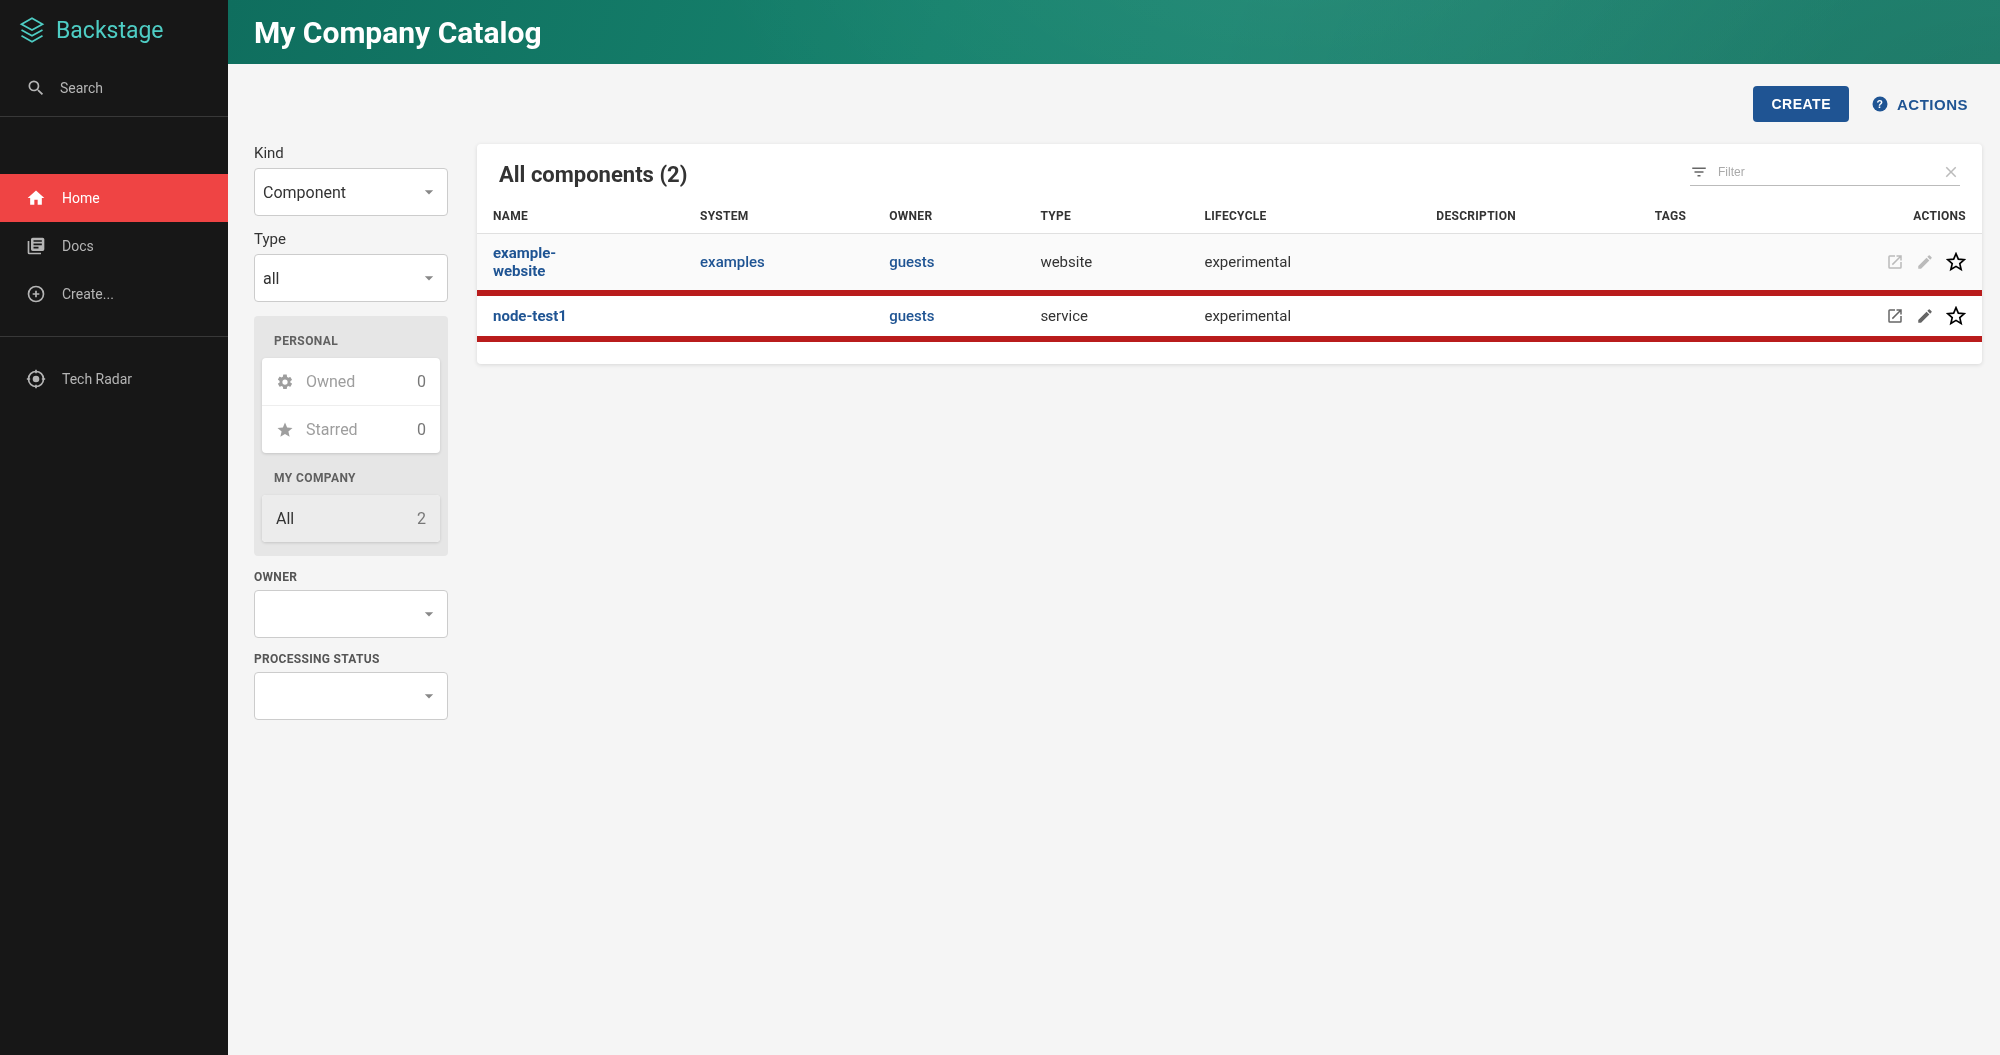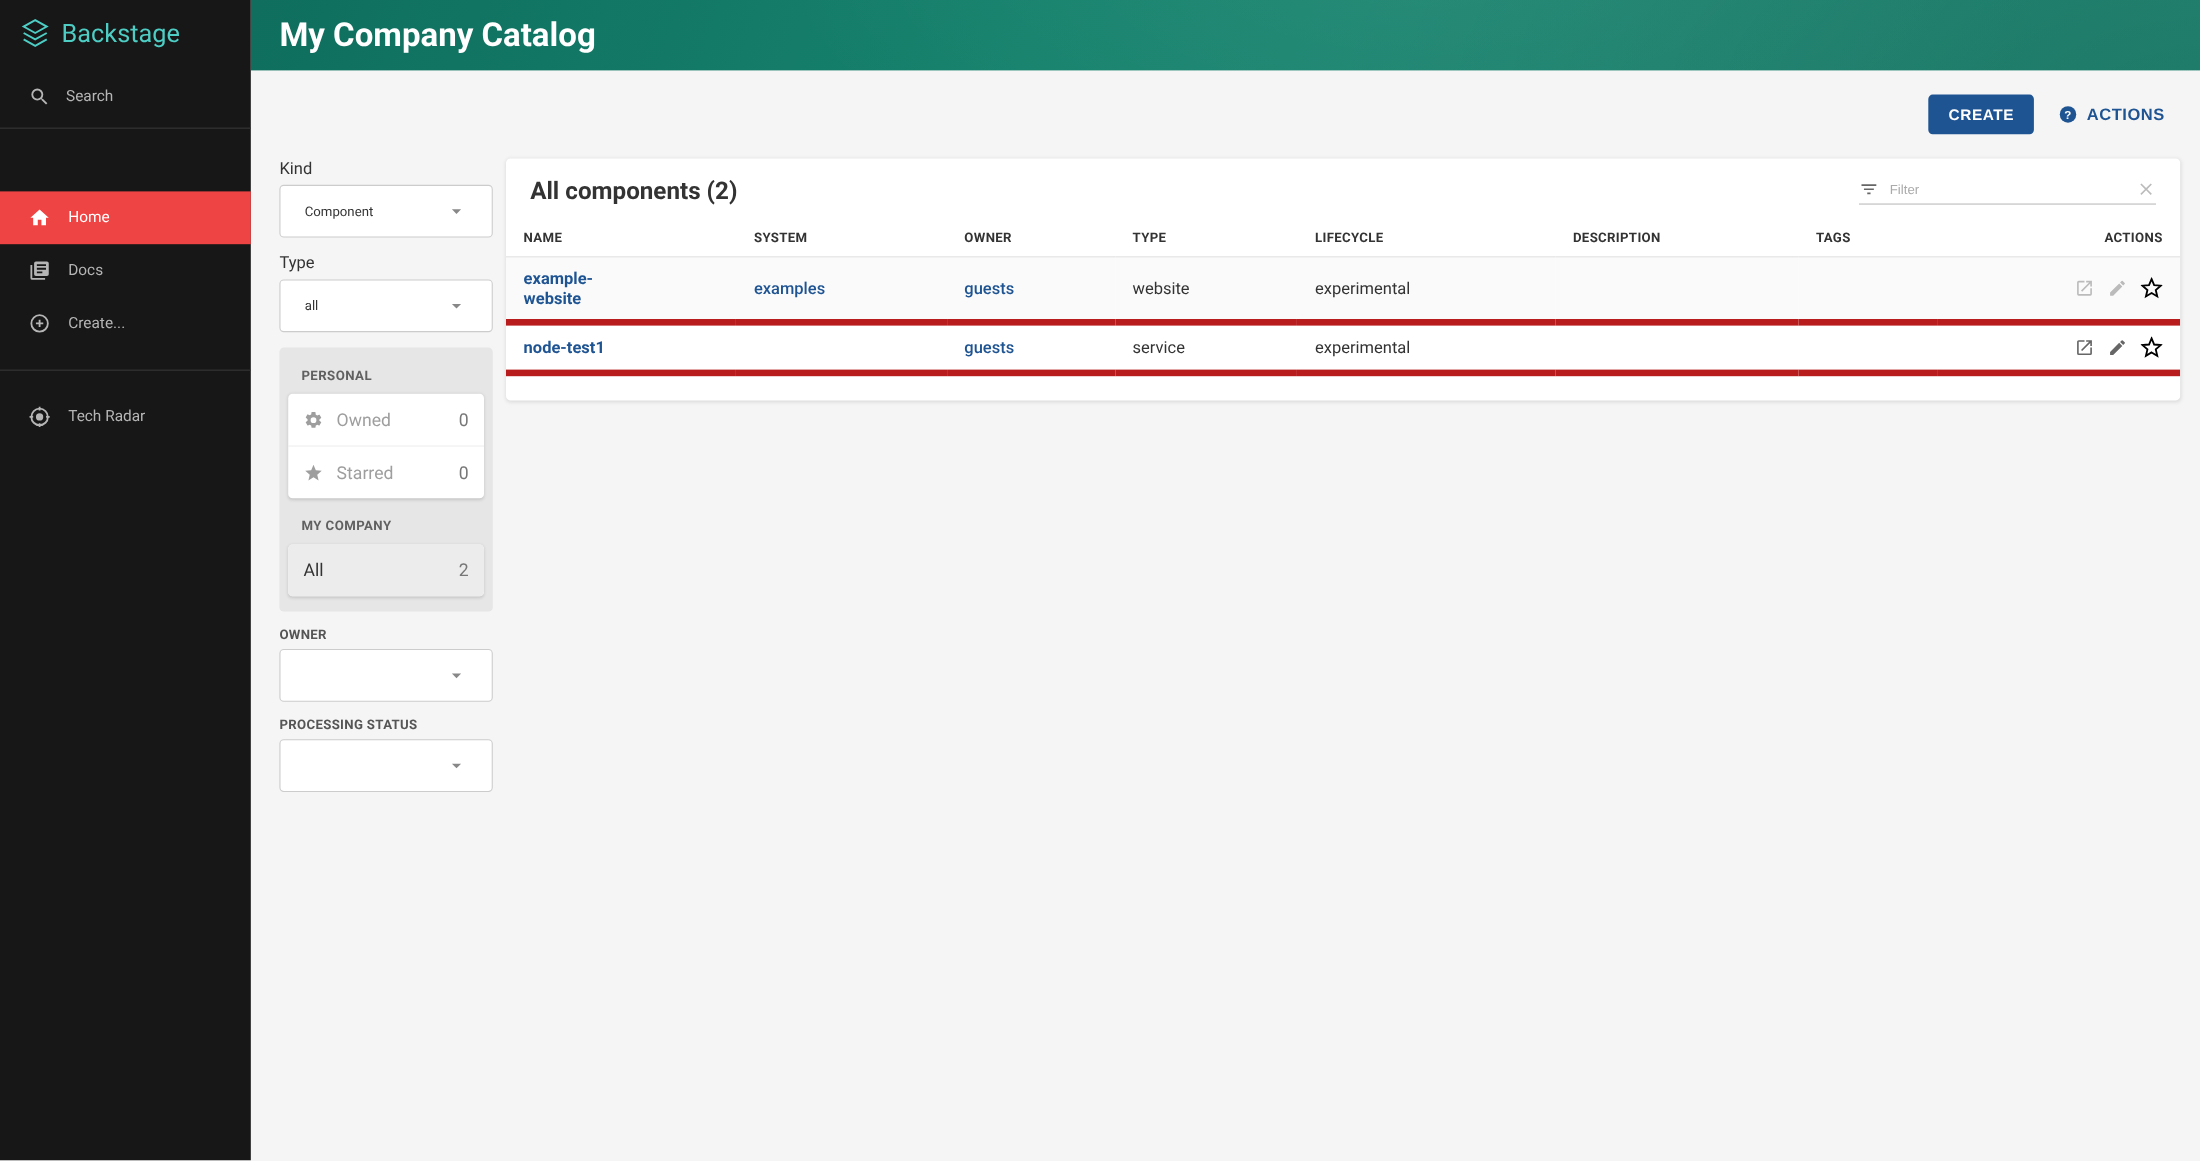--- a/index.html
+++ b/index.html
@@ -24,27 +24,27 @@
 .header::before { content: ""; position: absolute; inset: 0; background:
   radial-gradient(ellipse 600px 300px at 60% -100%, rgba(255,255,255,.06), transparent),
   radial-gradient(ellipse 800px 400px at 100% 150%, rgba(0,0,0,.12), transparent);
 }
 .header-title { color: #fff; font-size: 30px; font-weight: 700; position: relative; z-index: 1; }
 
 .toolbar { display: flex; justify-content: flex-end; align-items: center; gap: 22px; padding: 22px 32px 4px; }
 .btn-primary { background: #1f5493; color: #fff; border: none; border-radius: 4px; padding: 10px 18px; font-size: 14px; font-weight: 700; letter-spacing: .5px; cursor: pointer; }
 .btn-support { color: #1f5493; background: none; border: none; display: flex; align-items: center; gap: 8px; font-size: 15px; font-weight: 700; letter-spacing: .5px; cursor: pointer; }
 
-.content { display: flex; gap: 12px; padding: 18px 18px 18px 26px; flex: 1; overflow: auto; }
+.content { display: flex; gap: 29px; padding: 18px 18px 18px 26px; flex: 1; overflow: auto; }
 
 
 .filter-col { width: 194px; flex-shrink: 0; display: flex; flex-direction: column; gap: 14px; }
 .filter-label { font-size: 15px; color: #333; margin-bottom: 6px; display: block; }
 .filter-label.caps { font-size: 12px; font-weight: 700; letter-spacing: .3px; text-transform: uppercase; color: #555; }
-.select { width: 100%; height: 48px; border: 1px solid #ccc; border-radius: 4px; background: #fff; display: flex; align-items: center; justify-content: space-between; padding: 0 22px; cursor: pointer; font-size: 12px; }
+.select { width: 100%; height: 48px; border: 1px solid #ccc; border-radius: 4px; background: #fff; display: flex; align-items: center; justify-content: space-between; padding: 0 8px; cursor: pointer; font-size: 16px; }
 .select .chev { color: #888; }
 
 .filter-card { background: #e6e6e6; border-radius: 4px; padding: 14px 8px; }
 .filter-card-header { font-size: 12px; font-weight: 700; letter-spacing: .4px; color: #606060; padding: 4px 12px 10px; }
 .filter-card-body { background: #fff; border-radius: 4px; box-shadow: 0 1px 3px rgba(0,0,0,.15); }
 .filter-row { display: flex; align-items: center; gap: 12px; padding: 14px 14px; color: #9e9e9e; font-size: 16px; cursor: pointer; }
 .filter-row + .filter-row { border-top: 1px solid #eee; }
 .filter-row .count { margin-left: auto; color: #777; }
 .filter-row.selected { background: #ececec; color: #333; border-radius: 4px; }
 .filter-row.alone { background: #ececec; }

